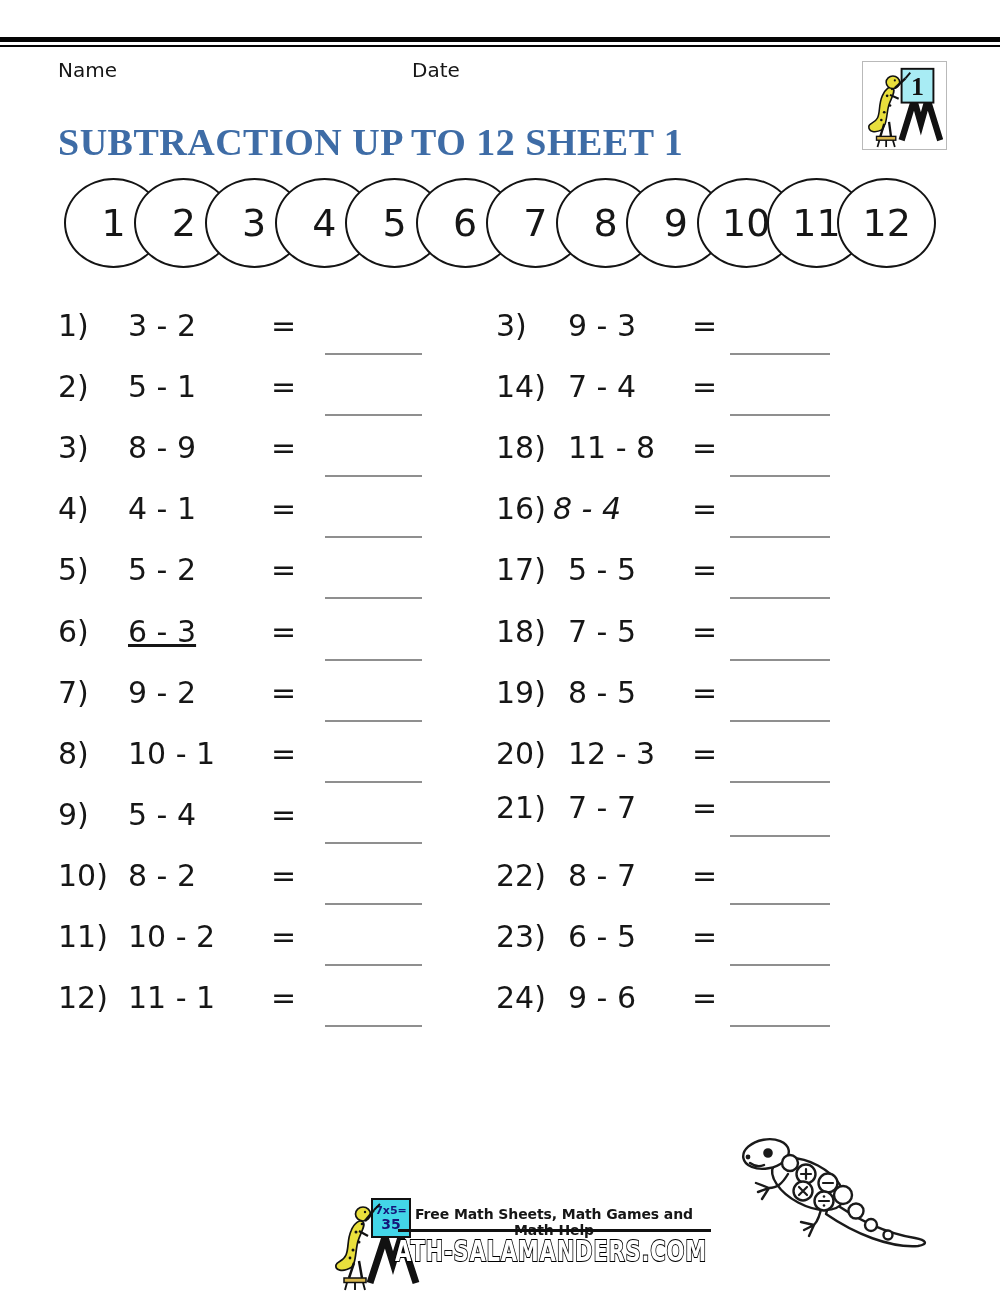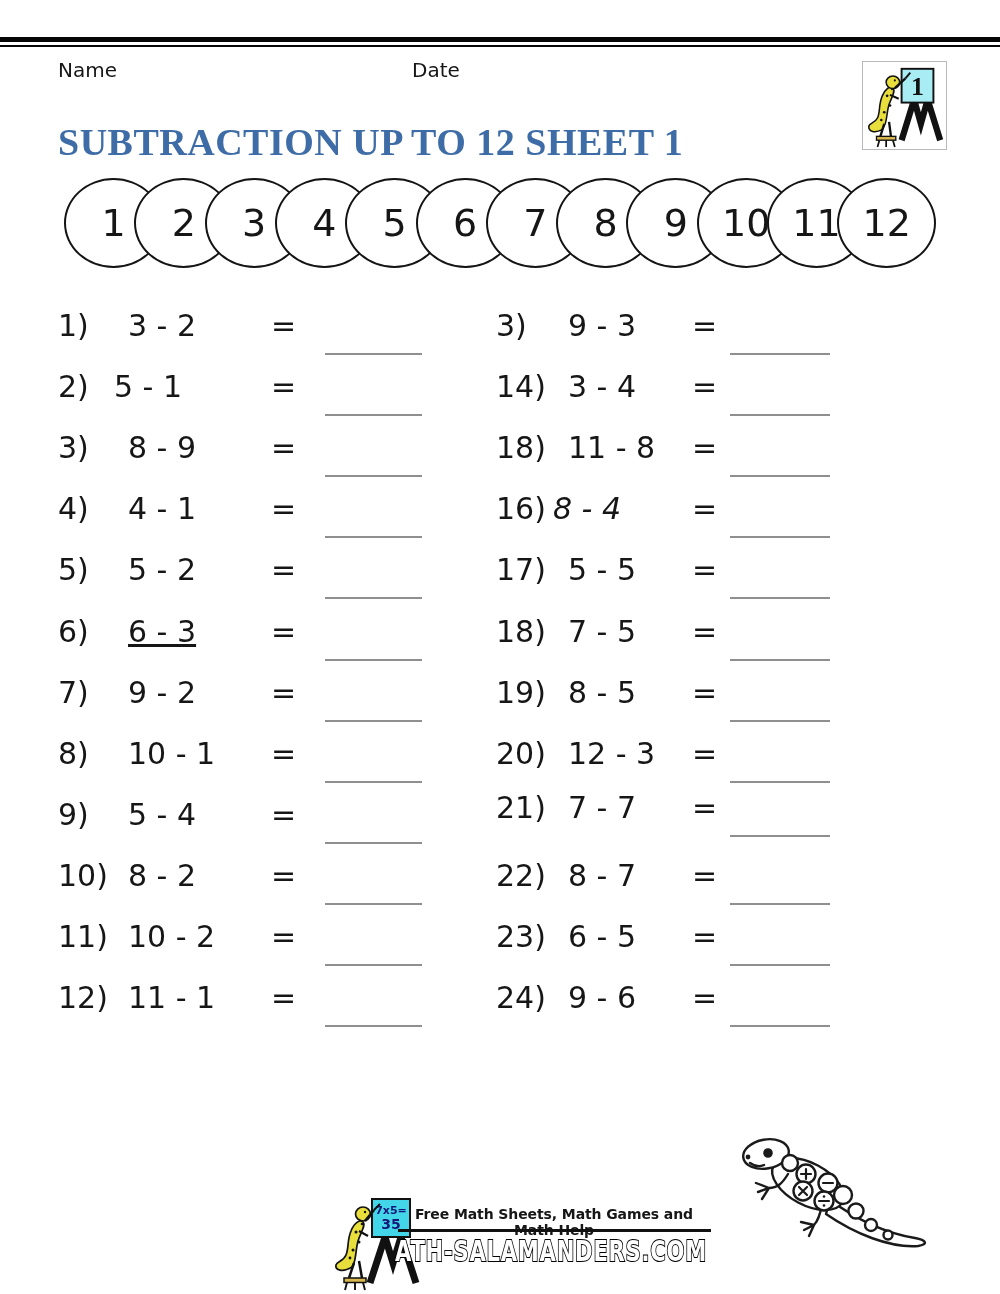--- a/index.html
+++ b/index.html
@@ -111,21 +111,21 @@
 
   <div class="problems">
       <div class="prob-row" style="left: 58px; top: 304px;">
         <span class="p-num">1)</span>
         <span class="p-expr" style="left: 70px;">3 - 2</span>
         <span class="p-eq" style="left: 213px;">=</span>
         <div class="p-blank" style="left: 267px; width: 97px;"></div>
       </div>
       <div class="prob-row" style="left: 58px; top: 365.1px;">
         <span class="p-num">2)</span>
-        <span class="p-expr" style="left: 56px;">5 - 1</span>
+        <span class="p-expr" style="left: 70px;">5 - 1</span>
         <span class="p-eq" style="left: 213px;">=</span>
         <div class="p-blank" style="left: 267px; width: 97px;"></div>
       </div>
       <div class="prob-row" style="left: 58px; top: 426.2px;">
         <span class="p-num">3)</span>
         <span class="p-expr" style="left: 70px;">8 - 9</span>
         <span class="p-eq" style="left: 213px;">=</span>
         <div class="p-blank" style="left: 267px; width: 97px;"></div>
       </div>
       <div class="prob-row" style="left: 58px; top: 487.3px;">
@@ -183,21 +183,21 @@
         <div class="p-blank" style="left: 267px; width: 97px;"></div>
       </div>
       <div class="prob-row" style="left: 496px; top: 304px;">
         <span class="p-num">3)</span>
         <span class="p-expr" style="left: 72px;">9 - 3</span>
         <span class="p-eq" style="left: 196px;">=</span>
         <div class="p-blank" style="left: 234px; width: 100px;"></div>
       </div>
       <div class="prob-row" style="left: 496px; top: 365.1px;">
         <span class="p-num">14)</span>
-        <span class="p-expr" style="left: 72px;">3 - 4</span>
+        <span class="p-expr" style="left: 72px;">7 - 4</span>
         <span class="p-eq" style="left: 196px;">=</span>
         <div class="p-blank" style="left: 234px; width: 100px;"></div>
       </div>
       <div class="prob-row" style="left: 496px; top: 426.2px;">
         <span class="p-num">18)</span>
         <span class="p-expr" style="left: 72px;">11 - 8</span>
         <span class="p-eq" style="left: 196px;">=</span>
         <div class="p-blank" style="left: 234px; width: 100px;"></div>
       </div>
       <div class="prob-row" style="left: 496px; top: 487.3px;">

